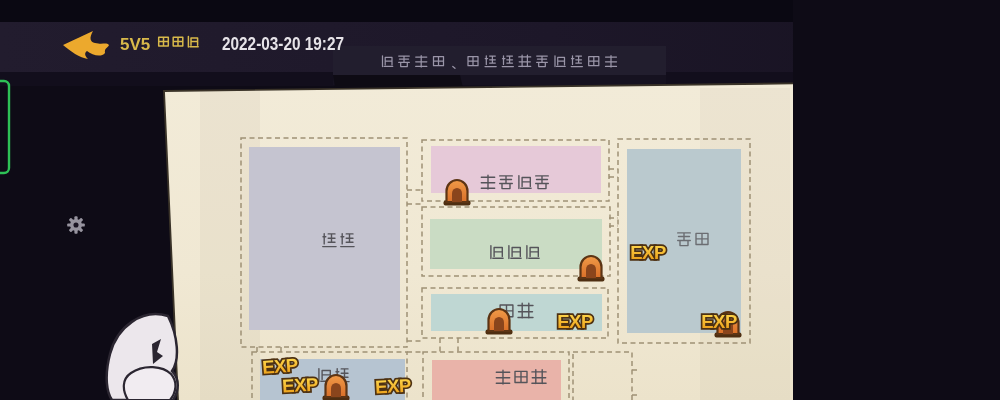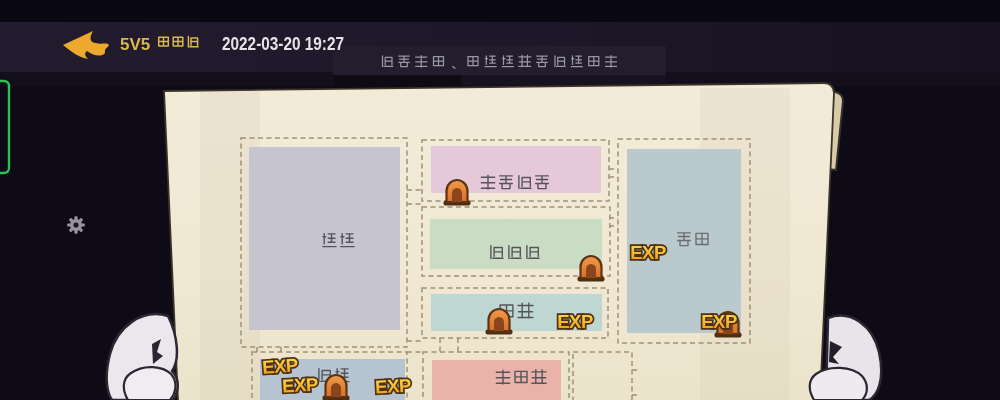--- a/index.html
+++ b/index.html
@@ -1,15 +1,15 @@
 <!DOCTYPE html>
 <html><head><meta charset="utf-8">
 <style>
 html,body{margin:0;padding:0;background:#0e0b16;}
-#stage{position:relative;width:1000px;height:400px;overflow:hidden;font-family:"Liberation Sans",sans-serif;}
+#stage{position:relative;width:793px;height:400px;overflow:hidden;font-family:"Liberation Sans",sans-serif;}
 </style></head>
 <body>
 <div id="stage">
 <svg width="1000" height="400" viewBox="0 0 1000 400" xmlns="http://www.w3.org/2000/svg" style="position:absolute;left:0;top:0">
 <defs>
         <linearGradient id="gexp" x1="0" y1="-8" x2="0" y2="8" gradientUnits="userSpaceOnUse">
           <stop offset="0" stop-color="#ffd94d"></stop>
           <stop offset="1" stop-color="#eda01a"></stop>
         </linearGradient>
         <linearGradient id="ghole" x1="0" y1="-12" x2="0" y2="10" gradientUnits="userSpaceOnUse">

